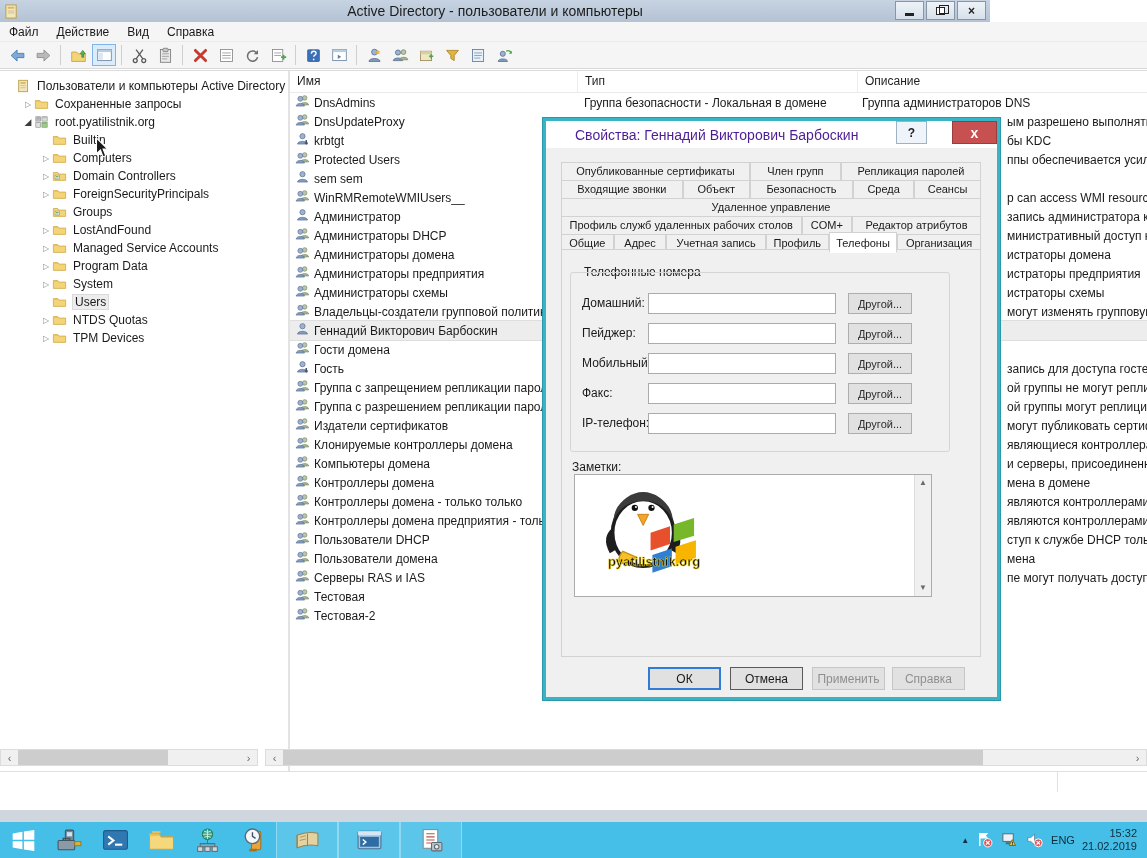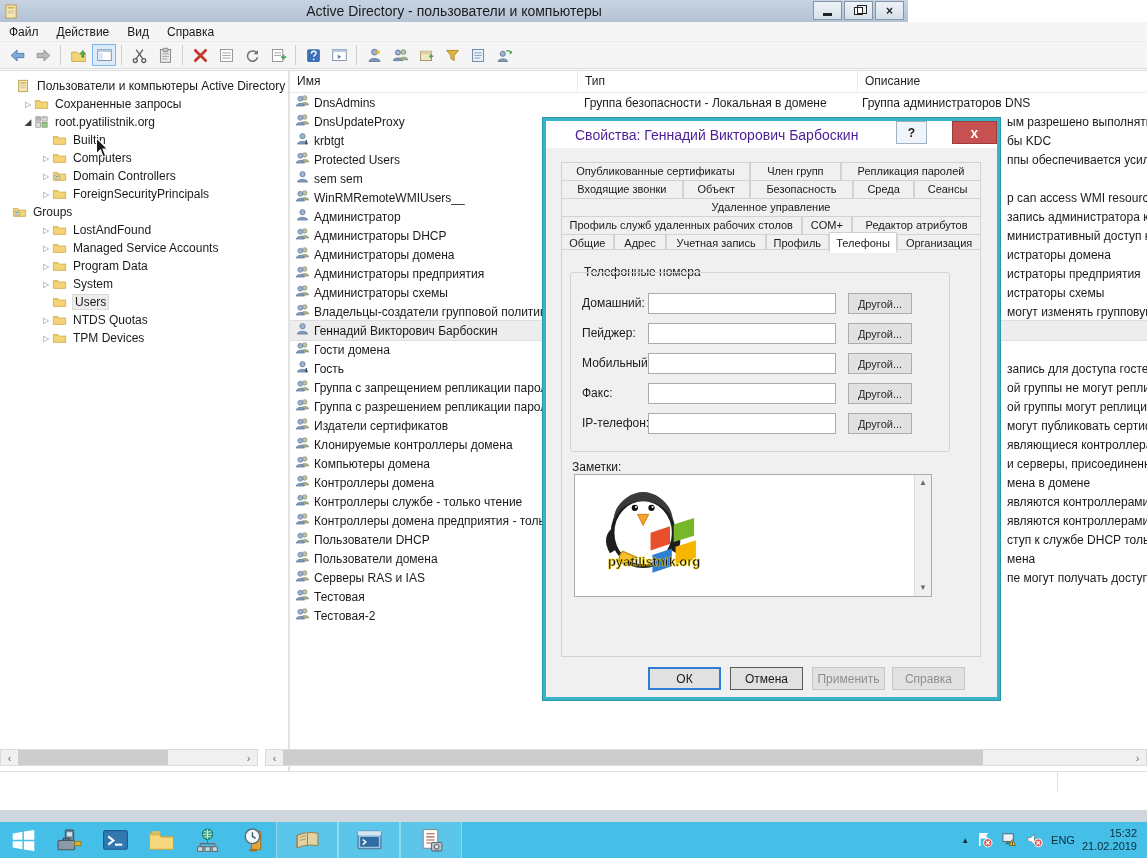--- a/index.html
+++ b/index.html
@@ -1,21 +1,21 @@
 <!DOCTYPE html>
 <html><head>
 <meta charset="utf-8">
 <style>
   * { margin:0; padding:0; box-sizing:border-box; }
   html,body { width:1147px; height:858px; }
   body { font-family:"Liberation Sans", sans-serif; font-size:12px; color:#1a1a1a; background:#fff; }
   .screen { position:relative; width:1147px; height:858px; overflow:hidden; background:#fff; }
 
   
-  .titlebar { position:absolute; left:0; top:0; width:908px; height:22px;
+  .titlebar { position:absolute; left:0; top:0; width:990px; height:22px;
     background:linear-gradient(#c7d3e2,#b3c2d4); display:flex; align-items:center; }
   .app-ico { width:15px; height:15px; margin-left:4px; }
   .wtitle { position:absolute; left:0; right:0; text-align:center; font-size:14px; color:#1c1c1c; }
   .wbtns { position:absolute; right:4px; top:1px; display:flex; gap:2px; }
   .wbtn { width:29px; height:19px; border:1px solid #8796a7; background:linear-gradient(#eef3f8,#d6e0ea);
     display:flex; align-items:center; justify-content:center; font-size:12px; font-weight:bold; color:#222; cursor:default; }
   .glyph-min { width:9px; height:3px; background:#222; margin-top:7px; }
   .glyph-restore { width:9px; height:8px; border:1px solid #222; position:relative; background:#fff;}
   .glyph-restore:before { content:""; position:absolute; left:2px; top:-3px; width:8px; height:7px; border:1px solid #222; }
 
@@ -322,21 +322,21 @@
           <span class="tlabel">Domain Controllers</span>
         </div>
         <div class="tree-row" style="padding-left: 40px;">
           <span class="arrow">▷</span>
           <span class="ticon"><svg viewBox="0 0 16 16">
               <path d="M1 4 h5 l1.4 1.8 H15 V13 H1z" fill="#f3d478" stroke="#caa23c" stroke-width="0.8"></path>
               <path d="M1 4 h5 l1 1.4 H1z" fill="#e6bf58"></path>
             </svg></span>
           <span class="tlabel">ForeignSecurityPrincipals</span>
         </div>
-        <div class="tree-row" style="">
+        <div class="tree-row" style="padding-left: 40px;">
           <span class="arrow"></span>
           <span class="ticon"><svg viewBox="0 0 16 16">
               <path d="M1 4 h5 l1.4 1.8 H15 V13 H1z" fill="#f3d478" stroke="#caa23c" stroke-width="0.8"></path>
               <rect x="3" y="7" width="5" height="4.5" fill="#fff" stroke="#8a8a8a" stroke-width="0.7"></rect>
               <rect x="4" y="8" width="3" height="1" fill="#6aa84f"></rect>
               <rect x="4" y="9.7" width="3" height="1" fill="#9a9a9a"></rect>
             </svg></span>
           <span class="tlabel">Groups</span>
         </div>
         <div class="tree-row" style="padding-left: 40px;">
@@ -670,21 +670,21 @@
             <div class="cell desc" style="padding-left: 149px;">мена в домене</div>
           </div>
           <div class="lrow">
             <div class="cell name">
               <span><svg viewBox="0 0 16 16">
                   <circle cx="10.5" cy="4.5" r="2.6" fill="#b9c6a8" stroke="#7e8d69" stroke-width="0.8"></circle>
                   <path d="M6 12.5 c0-3.6 9-3.6 9 0z" fill="#a7b790" stroke="#7e8d69" stroke-width="0.8"></path>
                   <circle cx="5.5" cy="5.5" r="2.8" fill="#9bb3cf" stroke="#5d7391" stroke-width="0.8"></circle>
                   <path d="M0.8 13.8 c0-4 9.4-4 9.4 0z" fill="#7f9cc0" stroke="#5d7391" stroke-width="0.8"></path>
                 </svg></span>
-              <span>Контроллеры службе - только чтение</span>
+              <span>Контроллеры домена - только только</span>
             </div>
             <div class="cell type"></div>
             <div class="cell desc" style="padding-left: 149px;">являются контроллерами дом</div>
           </div>
           <div class="lrow">
             <div class="cell name">
               <span><svg viewBox="0 0 16 16">
                   <circle cx="10.5" cy="4.5" r="2.6" fill="#b9c6a8" stroke="#7e8d69" stroke-width="0.8"></circle>
                   <path d="M6 12.5 c0-3.6 9-3.6 9 0z" fill="#a7b790" stroke="#7e8d69" stroke-width="0.8"></path>
                   <circle cx="5.5" cy="5.5" r="2.8" fill="#9bb3cf" stroke="#5d7391" stroke-width="0.8"></circle>

